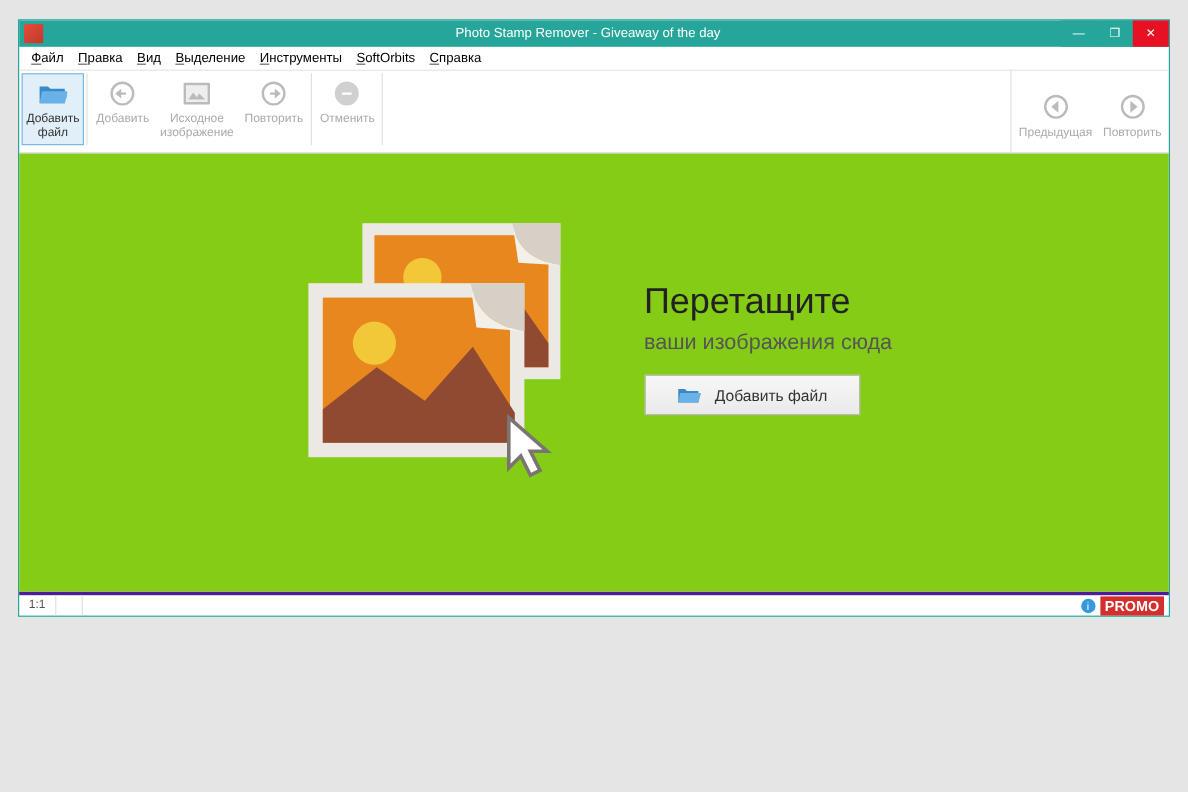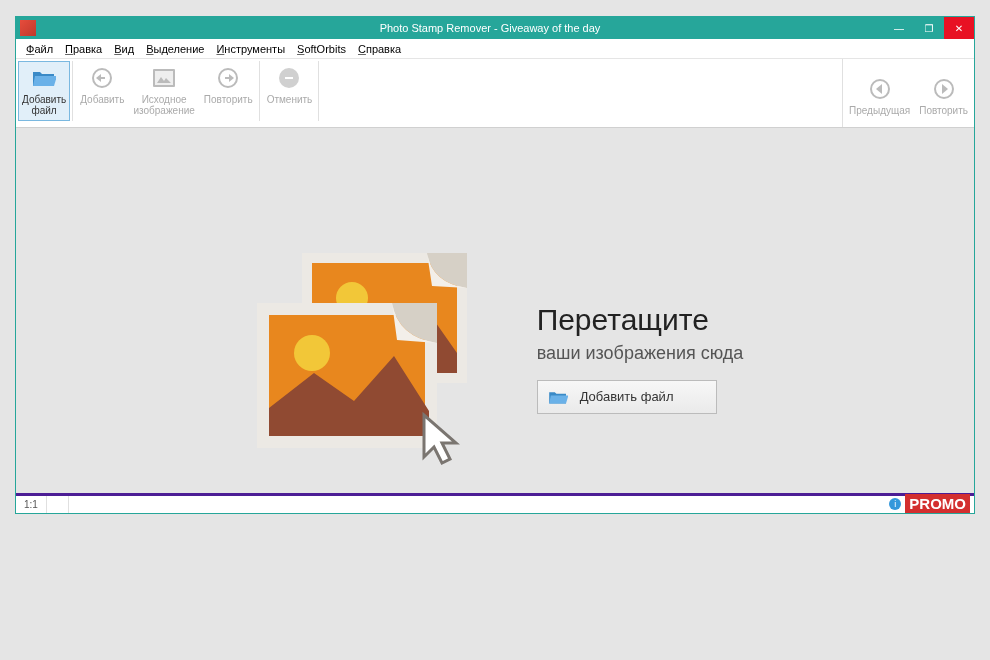--- a/index.html
+++ b/index.html
@@ -15,32 +15,32 @@
   .menu-item { padding: 0 6px; cursor: default; }
   .menu-item u { text-decoration: underline; text-decoration-color: #666; }
   .toolbar-wrap { display:flex; border-bottom:1px solid #d0d0d0; }
   .toolbar { display:flex; padding: 2px 2px 6px 2px; gap:1px; flex:1; }
   .toolbar-group { display:flex; gap:1px; border-right:1px solid #e0e0e0; padding-right:2px; margin-right:2px;}
   .toolbar-btn { display:flex; flex-direction:column; align-items:center; justify-content:flex-start; padding: 4px 3px; font-size:10px; color:#333; text-align:center; min-width:42px; border:1px solid transparent; cursor:pointer; line-height:1.1; }
   .toolbar-btn.selected { border:1px solid #7ab8e0; background:#e1eff9; }
   .toolbar-btn.disabled { color:#aaa; }
   .tb-icon { width:24px; height:24px; margin-bottom:4px; display:flex; align-items:center; justify-content:center; }
   .toolbar-right { display:flex; padding: 2px 2px 6px 2px; gap:1px; border-left:1px solid #e0e0e0;align-items:flex-end;}
-  .content { flex:1; background:#e5e5e5; display:flex; align-items:flex-end; justify-content:center; position:relative; }
+  .content { flex:1; background:#84cc16; display:flex; align-items:center; justify-content:center; position:relative; }
   .drop-area { display:flex; align-items:center; gap:30px; transform: translate(0px,-20px); }
   .drop-text { display:flex; flex-direction:column; gap:6px; }
   .drop-title { font-size:30px; font-weight:300; color:#222; }
   .drop-sub { font-size:18px; color:#555; }
-  .add-btn { margin-top:10px; width:180px; height:34px; border:1px solid #bbb; background:linear-gradient(#f7f7f7,#eaeaea); display:flex; align-items:center; gap:12px; padding:0 10px; font-size:13px; color:#333; cursor:pointer;}
+  .add-btn { margin-top:10px; width:180px; height:34px; border:1px solid #bbb; background:linear-gradient(#f7f7f7,#eaeaea); display:flex; align-items:center; gap:12px; padding:0 26px; font-size:13px; color:#333; cursor:pointer;}
   .folder-svg-small { width:20px; height:16px; }
   .illustration { position:relative; width:260px; height:230px; }
   .statusbar { height:20px; border-top:3px solid #4c1d95; display:flex; align-items:flex-end; font-size:10px; color:#555; }
   .status-seg { padding:0 8px; border-right:1px solid #e0e0e0; height:100%; display:flex; align-items:center; }
   .status-right { margin-left:auto; display:flex; align-items:center; gap:4px; padding-right:4px;}
-  .promo { background:#d32f2f; color:#fff; font-size:15px; padding:1px 4px; font-weight:bold; }
+  .promo { background:#d32f2f; color:#fff; font-size:12px; padding:1px 4px; font-weight:bold; }
   .info-icon { width:12px; height:12px; border-radius:50%; background:#3498db; color:#fff; font-size:9px; display:flex; align-items:center; justify-content:center; }
   .flex1 { flex:1; }
 </style>
 </head>
 <body>
 
 <div class="window">
   <div class="titlebar">
     <div class="titlebar-icon"></div>
     <div class="titlebar-title">Photo Stamp Remover - Giveaway of the day</div>

